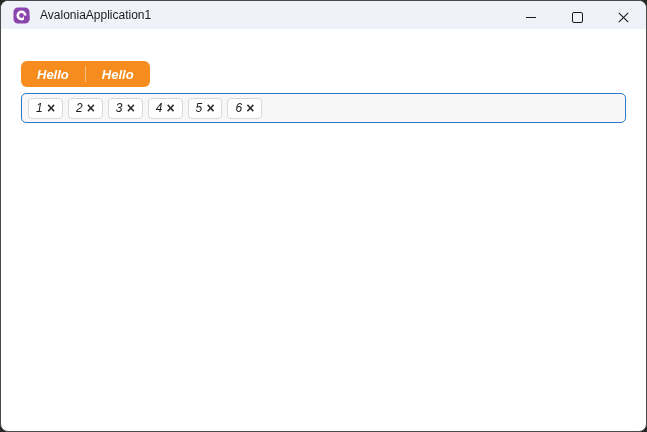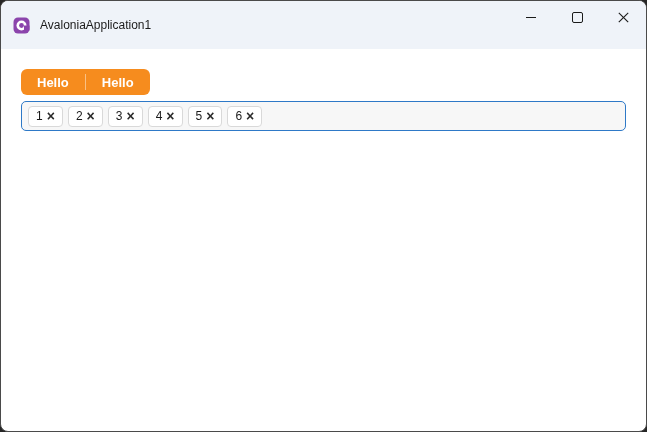--- a/index.html
+++ b/index.html
@@ -13,21 +13,21 @@
     position: absolute; left: 0; top: 0;
     width: 645px; height: 430px;
     background: #ffffff;
     border: 1px solid #4a4a4a;
     border-radius: 8px;
     overflow: hidden;
     box-sizing: content-box;
   }
   
   .titlebar {
-    height: 48px;
+    height: 28px;
     background: #EFF3F9;
     display: flex;
     align-items: center;
     padding-left: 12px;
   }
   .app-icon { width: 17px; height: 17px; margin-right: 10px; flex: 0 0 auto; }
   .title-text {
     font-size: 12px;
     color: #1b1b1b;
     white-space: nowrap;
@@ -45,21 +45,21 @@
     cursor: default;
   }
   .min-glyph { width: 10px; height: 1px; background: #1a1a1a; display: block; }
   .max-glyph {
     width: 9px; height: 9px;
     border: 1px solid #1a1a1a; border-radius: 2px;
     display: block; background: transparent;
   }
   .close-glyph { display: block; }
   
-  .content { padding: 20px 0 0 20px; }
+  .content { padding: 32px 0 0 20px; font-style: italic; }
   .tabstrip {
     display: inline-flex;
     background: #F68C1E;
     border-radius: 6px;
     height: 26px;
     align-items: stretch;
     overflow: hidden;
   }
   .tab {
     padding: 0 16px;

